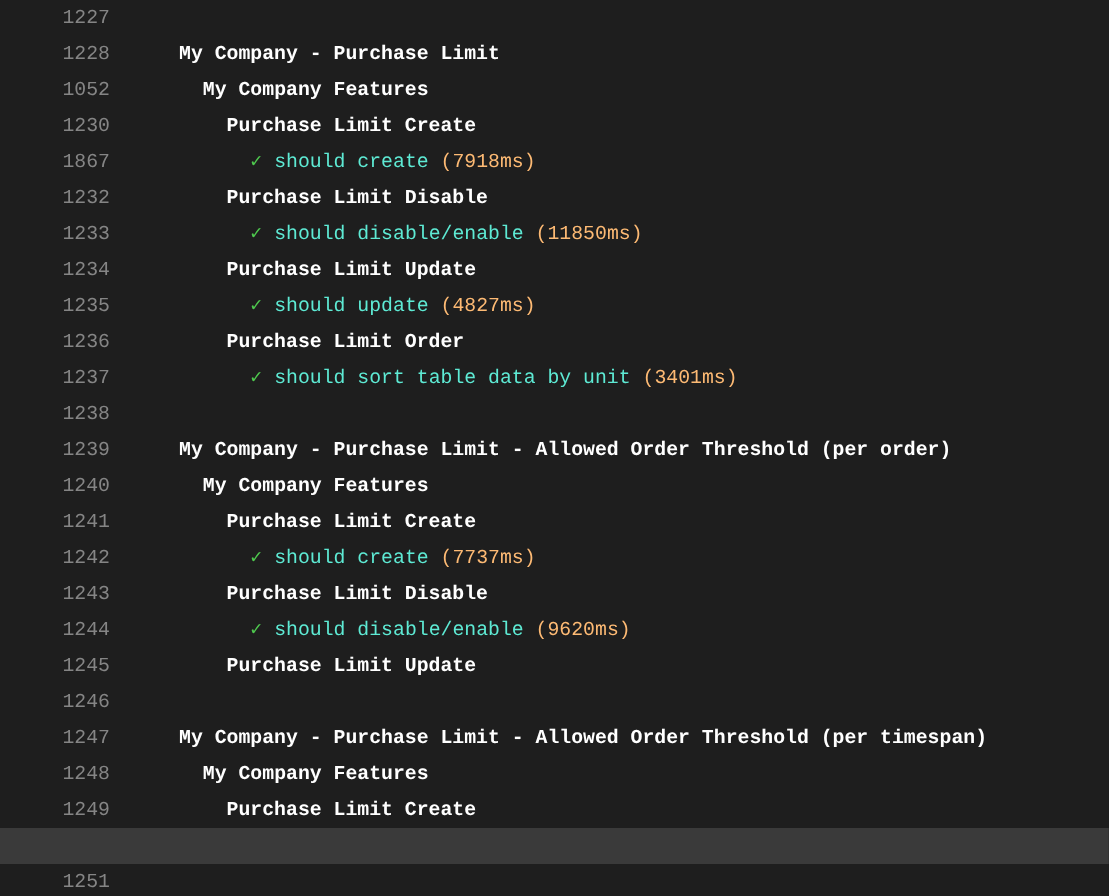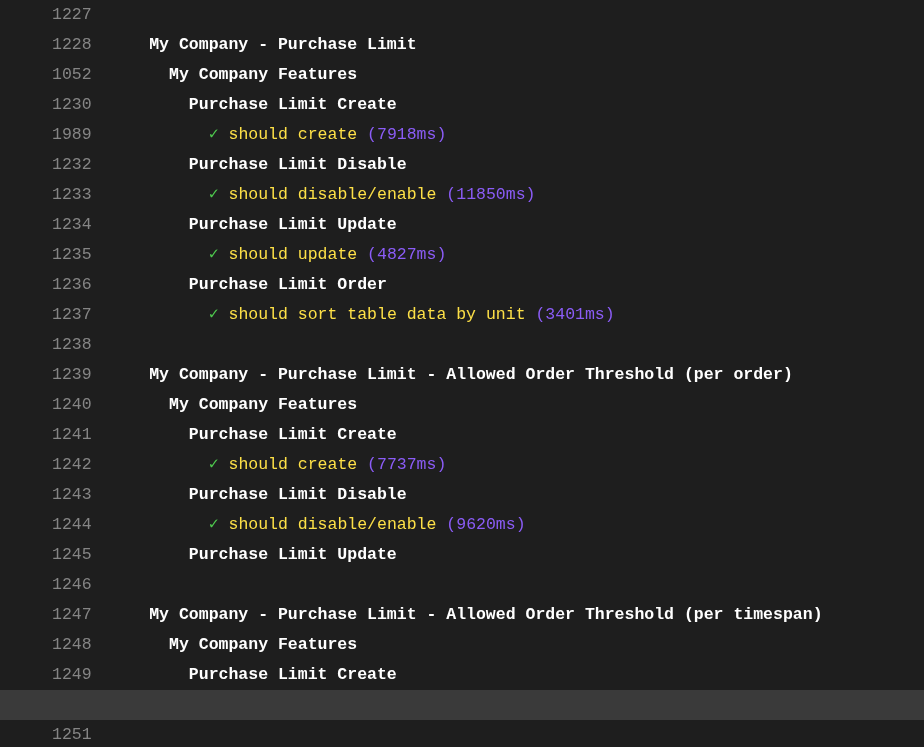--- a/index.html
+++ b/index.html
@@ -46,24 +46,24 @@
       position: relative;
     }
     .bold {
       font-weight: bold;
       color: #ffffff;
     }
     .checkmark {
       color: #4ec94e;
     }
     .test-text {
-      color: #fde047;
+      color: #5eead4;
     }
     .duration {
-      color: #8b5cf6;
+      color: #fdba74;
     }
     .highlight-bg {
       position: absolute;
       left: 0;
       right: 0;
       background-color: #3a3a3a;
       height: 30px;
       z-index: 0;
     }
     .editor-wrapper {
@@ -76,21 +76,21 @@
 <div class="editor-wrapper">
   <div id="highlight-layer">
       <div class="highlight-bg" style="top: 690px;"></div>
     </div>
   <div class="editor">
     <div class="gutter" id="gutter">
         <div class="gutter-line">1227</div>
         <div class="gutter-line">1228</div>
         <div class="gutter-line">1052</div>
         <div class="gutter-line">1230</div>
-        <div class="gutter-line">1989</div>
+        <div class="gutter-line">1867</div>
         <div class="gutter-line">1232</div>
         <div class="gutter-line">1233</div>
         <div class="gutter-line">1234</div>
         <div class="gutter-line">1235</div>
         <div class="gutter-line">1236</div>
         <div class="gutter-line">1237</div>
         <div class="gutter-line">1238</div>
         <div class="gutter-line">1239</div>
         <div class="gutter-line">1240</div>
         <div class="gutter-line">1241</div>

